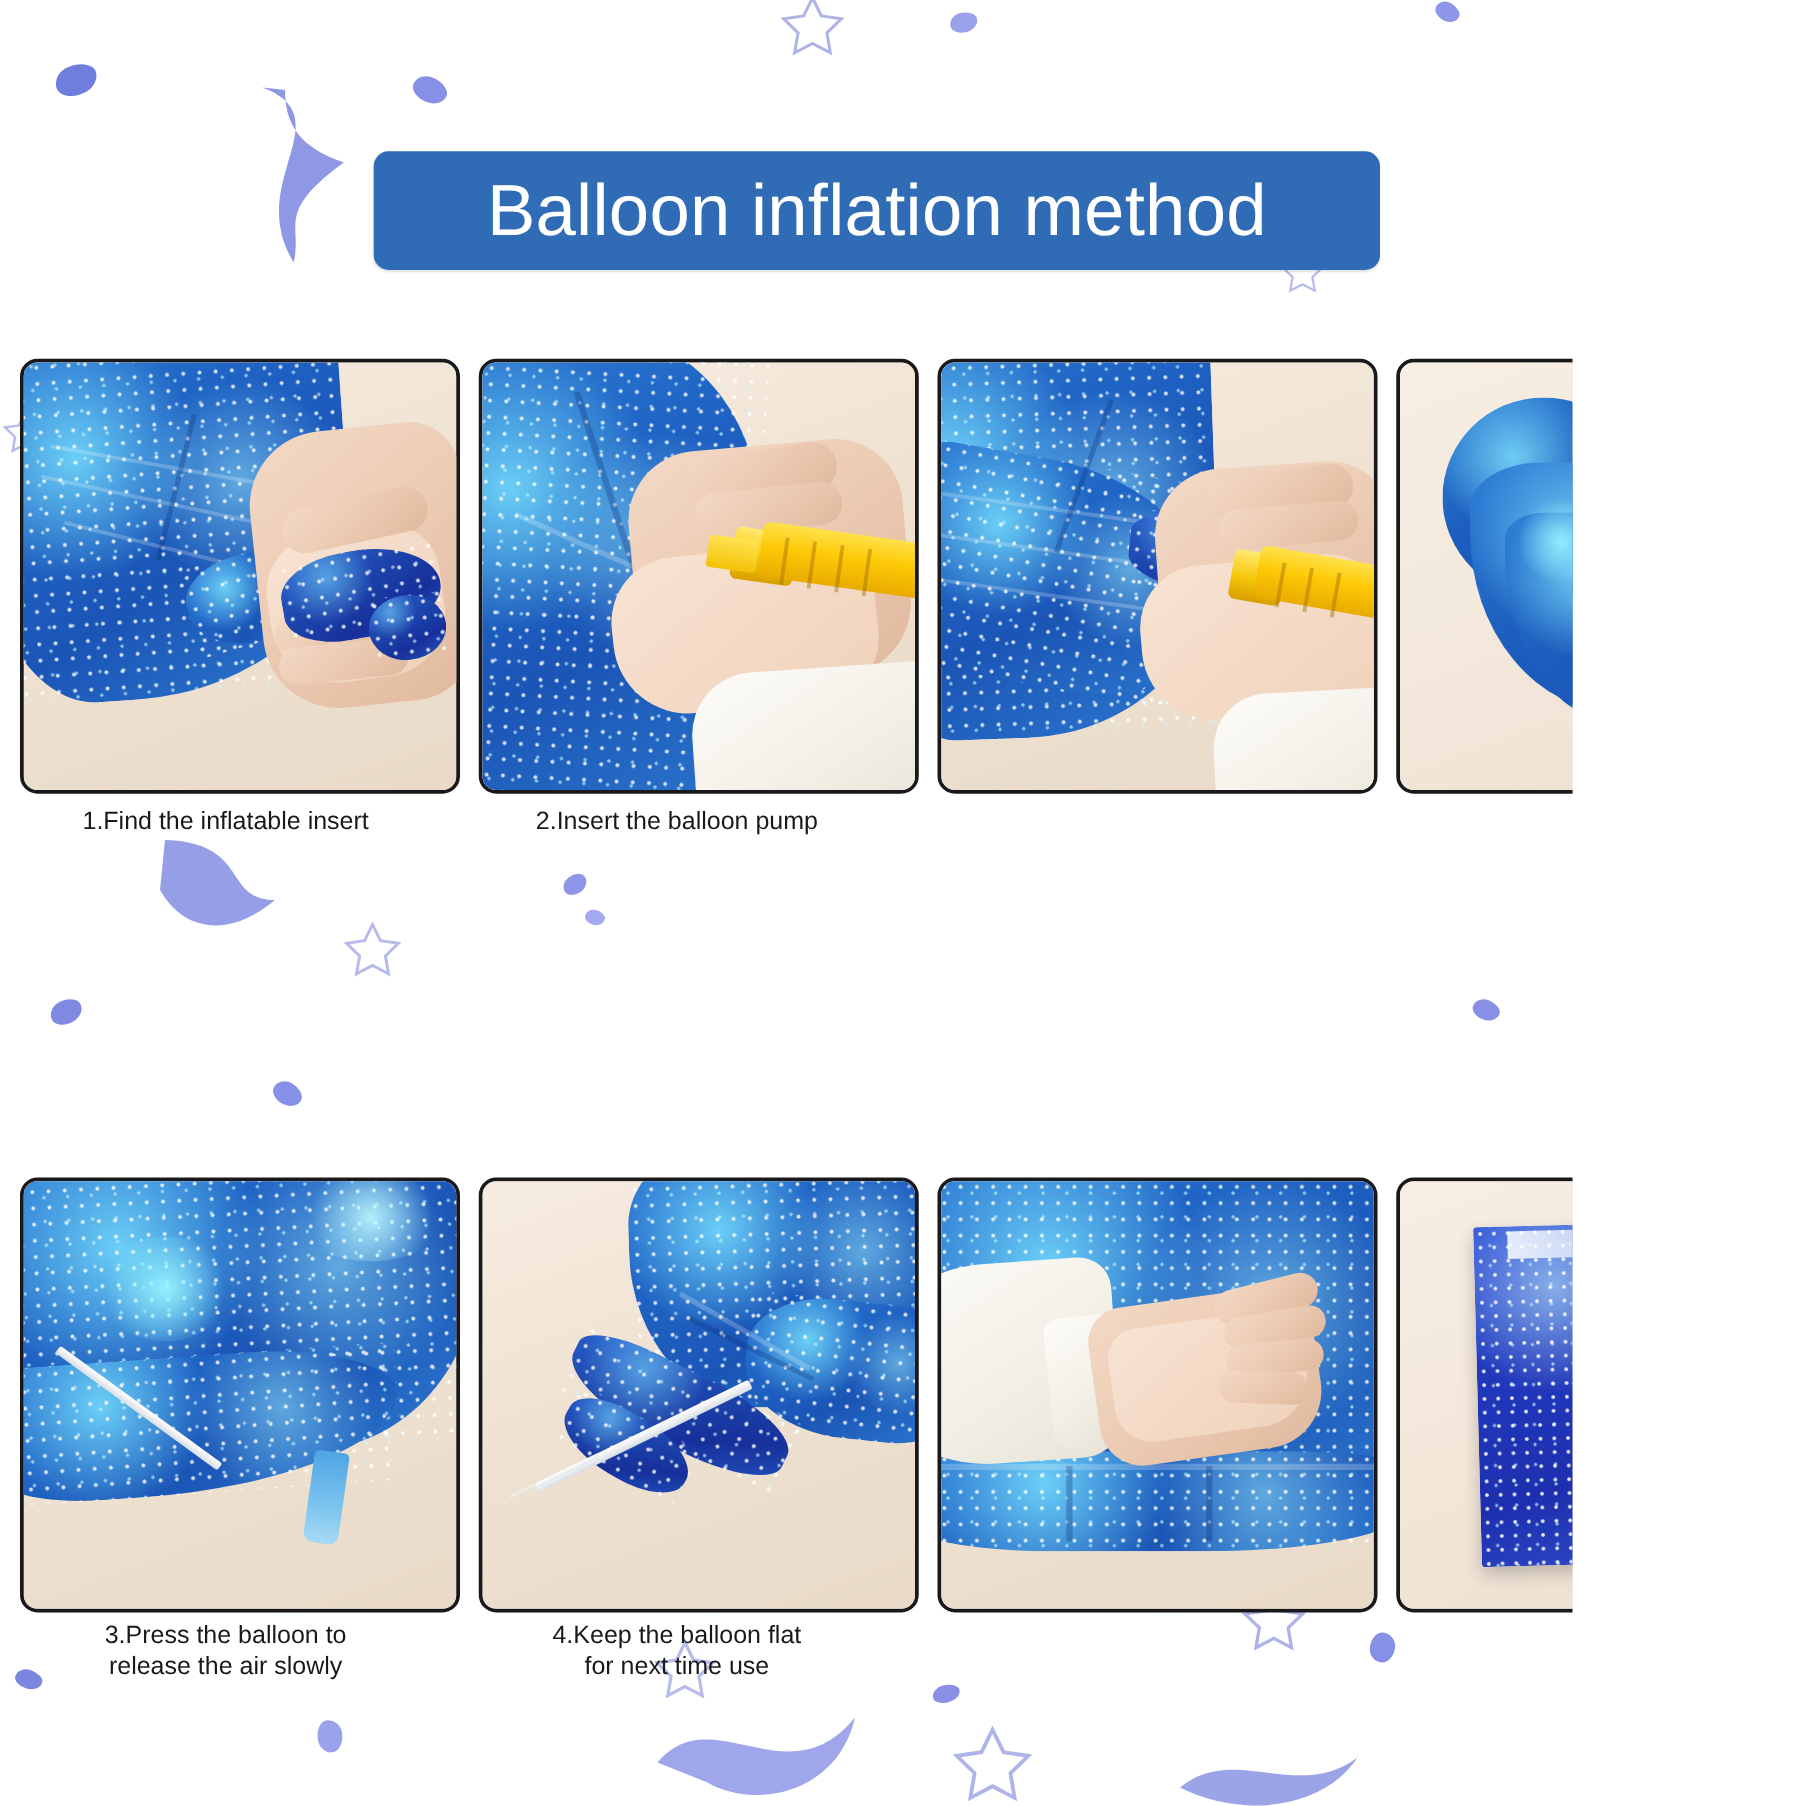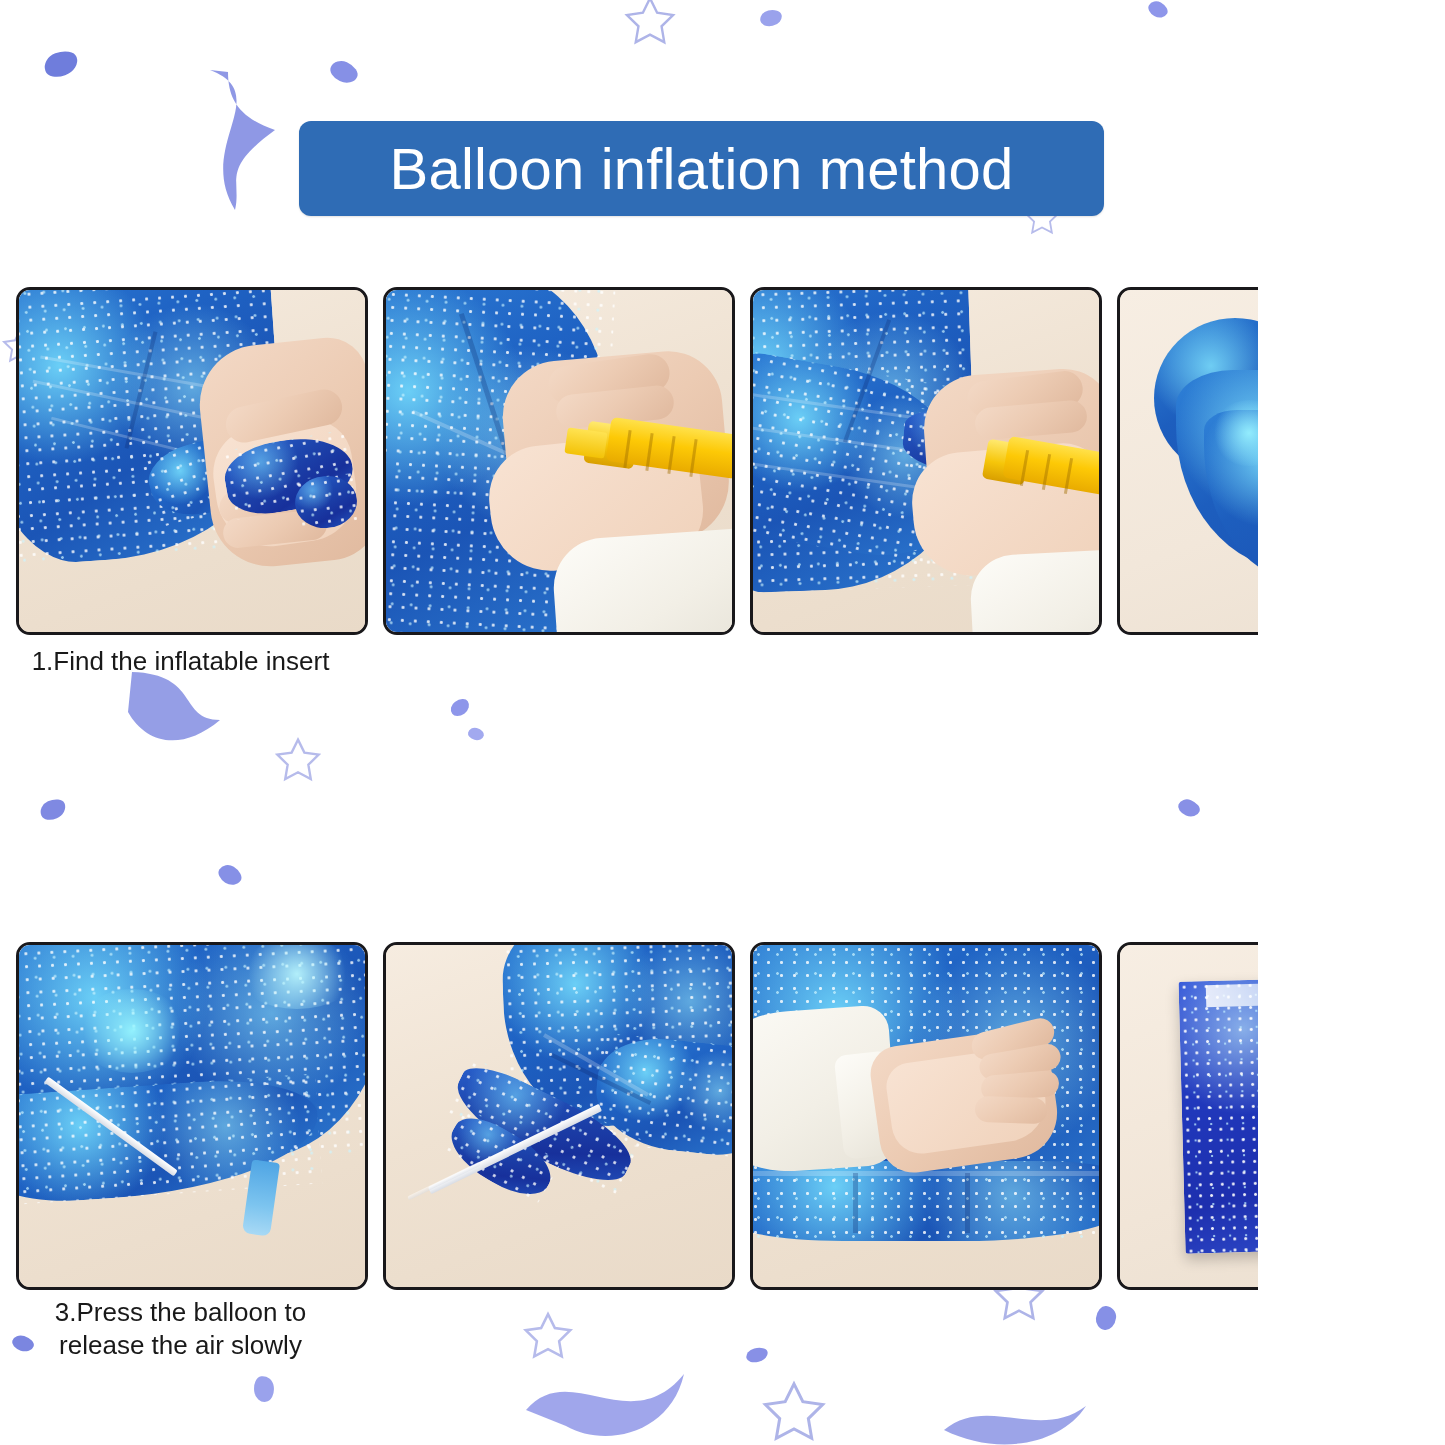--- a/index.html
+++ b/index.html
@@ -155,21 +155,21 @@
 
   
   .caption-row{position:absolute;display:flex;z-index:6;}
   #caps-inflation{left:0px;top:645px;width:1445px;}
   #caps-deflation{left:0px;top:1296px;width:1445px;}
   .caption{
     flex:0 0 auto;
     width:361px;
     text-align:center;
     color:#191919;
-    font-size:26px;
+    font-size:20px;
     line-height:1.26;
     font-family:"Liberation Sans", sans-serif;
     white-space:pre-line;
   }
 </style>
 </head>
 <body>
 
 <div class="page">
 
@@ -338,20 +338,21 @@
         </div>
         <div class="heart-tail" style="left:150px;top:248px;width:30px;height:54px;transform:rotate(3deg);"></div>
         <div style="position:absolute;left:92px;top:110px;width:74px;height:66px;border-radius:50%;background:radial-gradient(circle,rgba(150,240,255,.95) 0%,rgba(90,200,245,0) 70%);"></div>
         <div style="position:absolute;left:204px;top:78px;width:70px;height:88px;border-radius:50%;background:radial-gradient(circle,rgba(150,240,255,.85) 0%,rgba(90,200,245,0) 72%);transform:rotate(-20deg);"></div>
       </div>
     </div>
   </div>
 
   <div class="caption-row" id="caps-inflation">
     <div class="caption">1.Find the inflatable insert</div>
+    <div class="caption">2.Insert the balloon pump</div>
   </div>
 
 
   <div class="photo-row" id="row-deflation">
 
     <div class="photo-card">
       <div class="photo-inner">
         <div class="surface"></div>
         <div class="foil" style="left:-34px;top:-32px;width:400px;height:250px;border-radius:0 0 34% 46%/0 0 62% 50%;transform:rotate(-3deg);"></div>
         <div class="foil" style="left:-30px;top:140px;width:330px;height:110px;border-radius:8% 40% 70% 30%;transform:rotate(-4deg);"></div>
@@ -405,15 +406,17 @@
         <div class="flatpack" style="left:62px;top:34px;width:212px;height:272px;transform:rotate(-1.5deg);border-radius:3px;"></div>
         <div style="position:absolute;left:86px;top:38px;width:170px;height:22px;background:linear-gradient(90deg,rgba(255,255,255,.85),rgba(215,240,255,.35));transform:rotate(-1.5deg);"></div>
         <div style="position:absolute;left:168px;top:84px;width:96px;height:14px;border-radius:8px;background:linear-gradient(90deg,rgba(255,255,255,.6),rgba(200,235,255,.15));transform:rotate(-4deg);"></div>
       </div>
     </div>
   </div>
 
   <div class="caption-row" id="caps-deflation">
     <div class="caption">3.Press the balloon to
 release the air slowly</div>
+    <div class="caption">4.Keep the balloon flat
+for next time use</div>
   </div>
 
 </div>
 
 </body></html>

